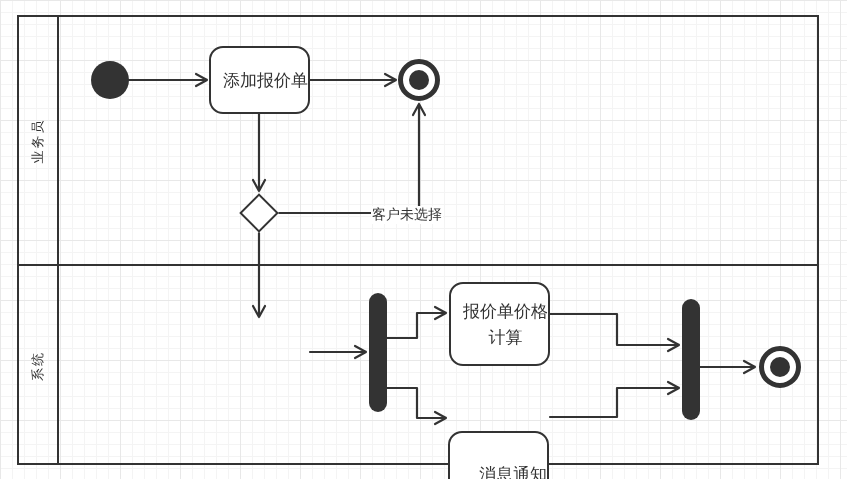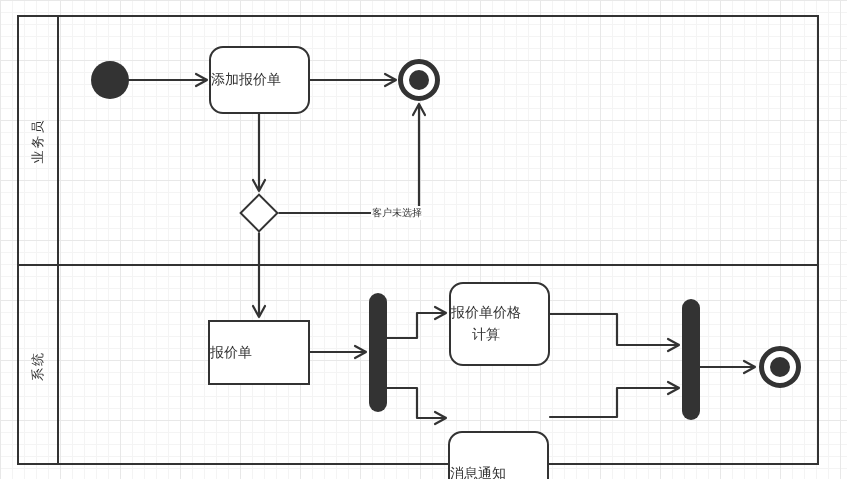--- a/index.html
+++ b/index.html
@@ -20,42 +20,42 @@
   }
   .vline-label-col { position:absolute; left:57px; top:15px; width:2px; height:450px; background:#333; }
   .lane-divider { position:absolute; left:17px; top:264px; width:802px; height:2px; background:#333; }
   .lane-label {
     position:absolute; width:120px; text-align:center; font-size:13px;
     letter-spacing:2px; transform:rotate(-90deg); transform-origin:center;
     color:#333; white-space:nowrap;
   }
   .node {
     position:absolute; box-sizing:border-box; background:#fff;
-    border:2.5px solid #333; display:flex; align-items:center; justify-content:flex-start;
-    font-size:14px; line-height:1.55; text-align:center; white-space:pre-line;
+    border:2.5px solid #333; display:flex; align-items:center; justify-content:flex-end;
+    font-size:17px; line-height:1.55; text-align:center; white-space:pre-line;
   }
   .rounded { border-radius:14px; }
   .initial-node {
     position:absolute; left:91px; top:61px; width:38px; height:38px;
     border-radius:50%; background:#333;
   }
   .final-node {
     position:absolute; box-sizing:border-box; width:42px; height:42px;
     border:5px solid #333; border-radius:50%; background:#fff;
     display:flex; align-items:center; justify-content:center;
   }
   .final-dot { width:20px; height:20px; border-radius:50%; background:#333; }
   .diamond {
     position:absolute; left:245px; top:199px; width:28px; height:28px;
     box-sizing:border-box; border:2.5px solid #333; background:#fff;
     transform:rotate(45deg);
   }
   .bar { position:absolute; background:#333; border-radius:9px; }
   .edge-label {
-    position:absolute; left:371px; top:206px; font-size:10px;
+    position:absolute; left:371px; top:206px; font-size:14px;
     background:#fff; padding:0 1px; color:#333; white-space:nowrap;
   }
   svg.connectors { position:absolute; left:0; top:0; }
   svg.connectors path { stroke:#333; stroke-width:2.2; fill:none; stroke-linecap:round; stroke-linejoin:round; }
 </style>
 </head>
 <body>
 
 <div class="canvas">
 
@@ -87,23 +87,20 @@
   </div>
 
   <div class="final-node" style="left:398px; top:59px;">
     <div class="final-dot"></div>
   </div>
 
   <div class="diamond"></div>
 
   <div class="edge-label">客户未选择</div>
 
-  <div class="node" style="left:208px; top:320px; width:102px; height:65px;">
-    <span>报价单</span>
-  </div>
 
   <div class="bar" style="left:369px; top:293px; width:18px; height:119px;"></div>
 
   <div class="node rounded" style="left:449px; top:282px; width:101px; height:84px;">
     <span>报价单价格
 计算</span>
   </div>
 
   <div class="node rounded" style="left:448px; top:383px; width:101px; height:86px;margin-top:48px;">
     <span>消息通知</span>

